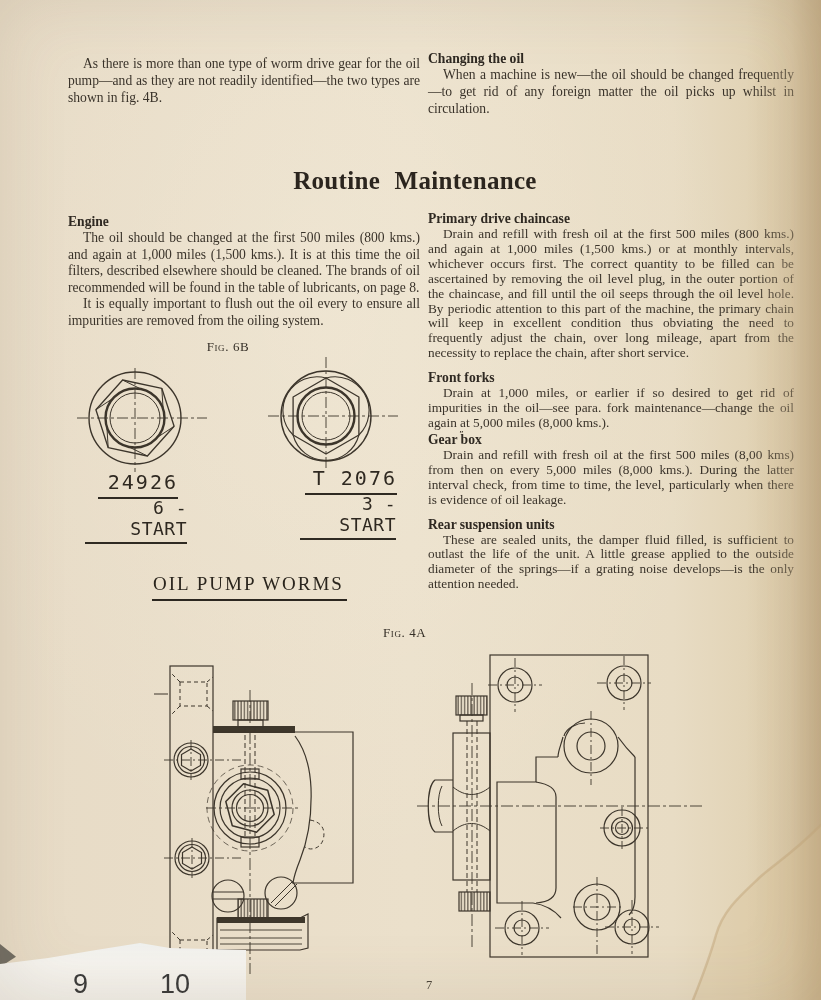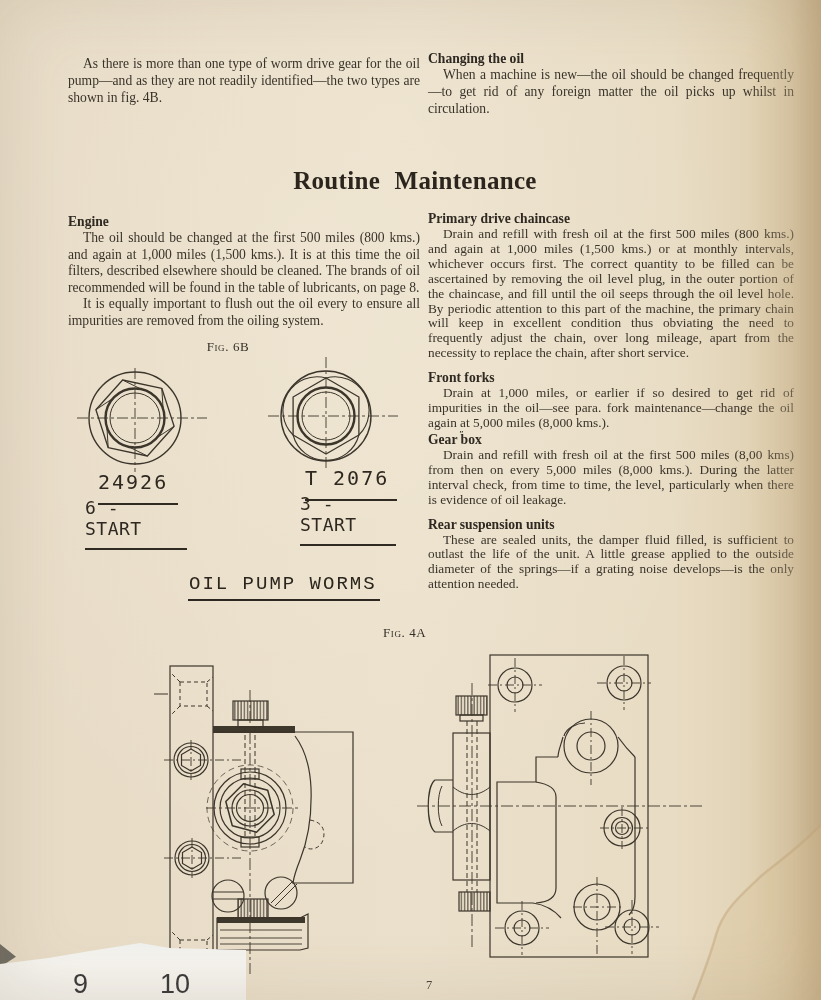--- a/index.html
+++ b/index.html
@@ -13,26 +13,26 @@
   }
   .abs{position:absolute;}
   h3,h4,p{margin:0;padding:0;}
   .col{text-align:justify;}
   .lh-left{font-size:13.6px;line-height:16.8px;}
   .lh-right{font-size:13.3px;line-height:14.9px;}
   .shead{font-size:13.6px;font-weight:bold;color:#2f2922;line-height:17px;}
   .indent{text-indent:15px;}
   .title{font-size:25px;font-weight:bold;color:#2b251e;word-spacing:8px;text-align:center;letter-spacing:.3px;}
   .figcap{font-variant:small-caps;font-size:13px;letter-spacing:.6px;color:#352f27;}
-  .draft{font-family:"DejaVu Sans Mono", monospace;color:#2e2820;text-align:left;
-         border-bottom:2px solid #2f2a22;padding-bottom:9px;display:block;}
+  .draft{font-family:"DejaVu Sans Mono", monospace;color:#2e2820;text-align:right;
+         border-bottom:2px solid #2f2a22;padding-bottom:3px;display:block;}
   .draft-num{font-size:20px;letter-spacing:2px;}
   .draft-type{font-size:18px;letter-spacing:.5px;}
-  .worms-title{font-family:Liberation Mono, monospace;font-size:19px;letter-spacing:2px;
-         color:#2a251d;border-bottom:2.5px solid #2c2720;padding:0 3px 4px 1px;display:inline-block;margin-left:36px;}
+  .worms-title{font-family:Liberation Serif, serif;font-size:19px;letter-spacing:2px;
+         color:#2a251d;border-bottom:2.5px solid #2c2720;padding:0 3px 4px 1px;display:inline-block;}
   .pagenum{font-size:12.5px;color:#4a443a;text-align:center;}
   svg{display:block;}
   .gmark{position:absolute;left:31px;top:-5px;font-size:9px;color:#3a332a;}
   .rh{position:relative;}
   
   #card{
     left:0;top:938px;width:246px;height:62px;background:linear-gradient(180deg,#eef0ee,#f6f4ef 40%,#f2efe8);
     clip-path:polygon(0 26px,48px 20px,96px 12px,140px 5px,170px 10px,246px 12px,246px 62px,0 62px);
     filter:drop-shadow(0 -2px 2px rgba(80,70,50,.5));
   }

